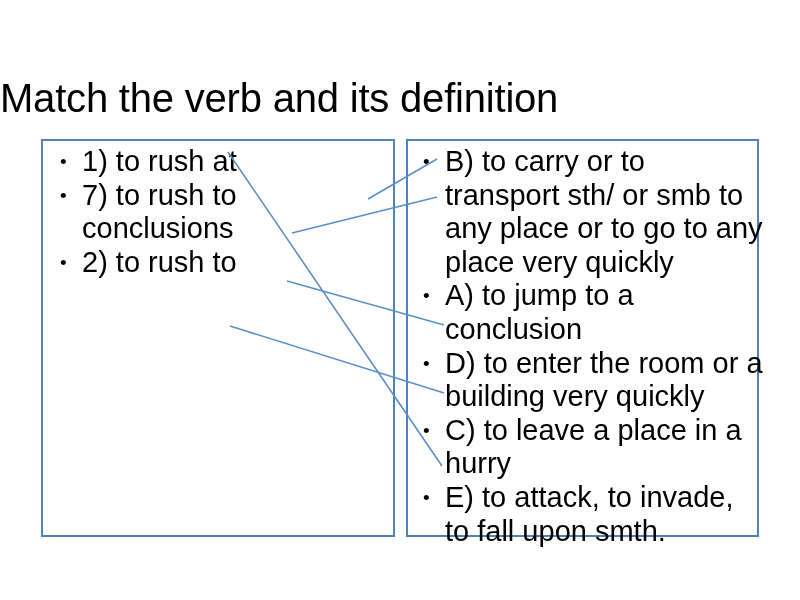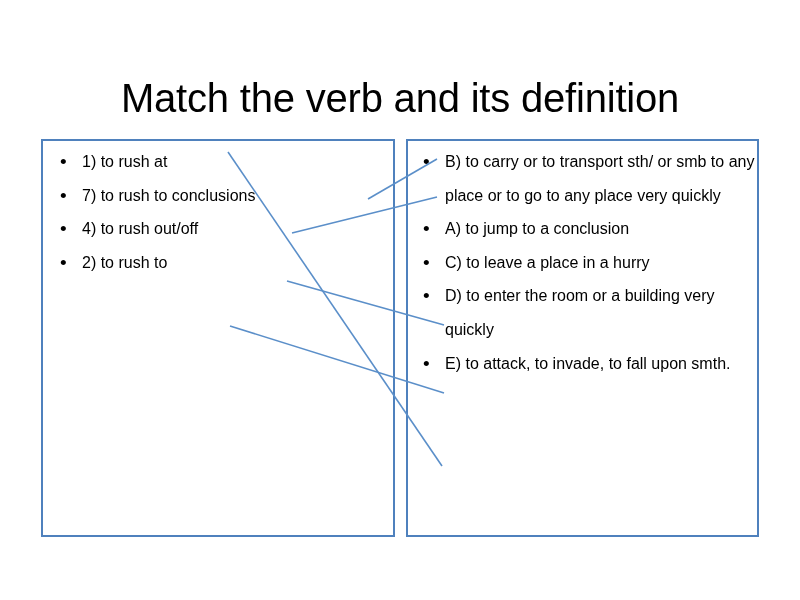--- a/index.html
+++ b/index.html
@@ -20,21 +20,21 @@
     position: absolute;
     inset: 0;
     width: 800px;
     height: 600px;
   }
   #slide-title {
     position: absolute;
     left: 0;
     top: 47px;
     width: 800px;
-    text-align: center;
+    text-align: left;
     font-size: 40px;
     font-weight: normal;
     line-height: 48px;
     letter-spacing: -0.2px;
     color: #000000;
     white-space: nowrap;
   }
   .content-box {
     position: absolute;
     box-sizing: border-box;
@@ -66,21 +66,21 @@
   }
   #right-list {
     position: absolute;
     left: 419px;
     top: 145px;
     width: 345px;
   }
   .bullet-item {
     position: relative;
     padding-left: 26px;
-    font-size: 16px;
+    font-size: 29px;
     line-height: 33.5px;
     color: #000000;
   }
   #left-list .bullet-item { line-height: 33.6px; }
   #right-list .bullet-item { line-height: 33.6px; margin-bottom: 0px; }
   .bullet-item::before {
     content: "\2022";
     position: absolute;
     left: 4px;
     top: 0;
@@ -103,29 +103,28 @@
 <div id="slide">
 
   <h1 id="slide-title">Match the verb and its definition</h1>
 
   <div class="content-box" id="left-box"></div>
   <div class="content-box" id="right-box"></div>
 
   <ul class="bullet-list" id="left-list">
     <li class="bullet-item">1) to rush at</li>
     <li class="bullet-item">7) to rush to conclusions</li>
-    <li class="bullet-item">4) to rush out/off</li>
     <li class="bullet-item">2) to rush to</li>
   </ul>
 
   <ul class="bullet-list" id="right-list">
     <li class="bullet-item">B) to carry or to transport sth/ or smb to any place or to go to any place very quickly</li>
     <li class="bullet-item">A) to jump to a conclusion</li>
+    <li class="bullet-item">D) to enter the room or a building very quickly</li>
     <li class="bullet-item">C) to leave a place in a hurry</li>
-    <li class="bullet-item">D) to enter the room or a building very quickly</li>
     <li class="bullet-item">E) to attack, to invade, to fall upon smth.</li>
   </ul>
 
   <svg id="connector-layer" viewBox="0 0 800 600" width="800" height="600" xmlns="http://www.w3.org/2000/svg">
       <line x1="228" y1="152" x2="442" y2="466" stroke="#5b8fc9" stroke-width="1.6" stroke-linecap="butt"></line>
       <line x1="368" y1="199" x2="437" y2="159" stroke="#5b8fc9" stroke-width="1.6" stroke-linecap="butt"></line>
       <line x1="292" y1="233" x2="437" y2="197" stroke="#5b8fc9" stroke-width="1.6" stroke-linecap="butt"></line>
       <line x1="287" y1="281" x2="444" y2="325" stroke="#5b8fc9" stroke-width="1.6" stroke-linecap="butt"></line>
       <line x1="230" y1="326" x2="444" y2="393" stroke="#5b8fc9" stroke-width="1.6" stroke-linecap="butt"></line>
     </svg>

